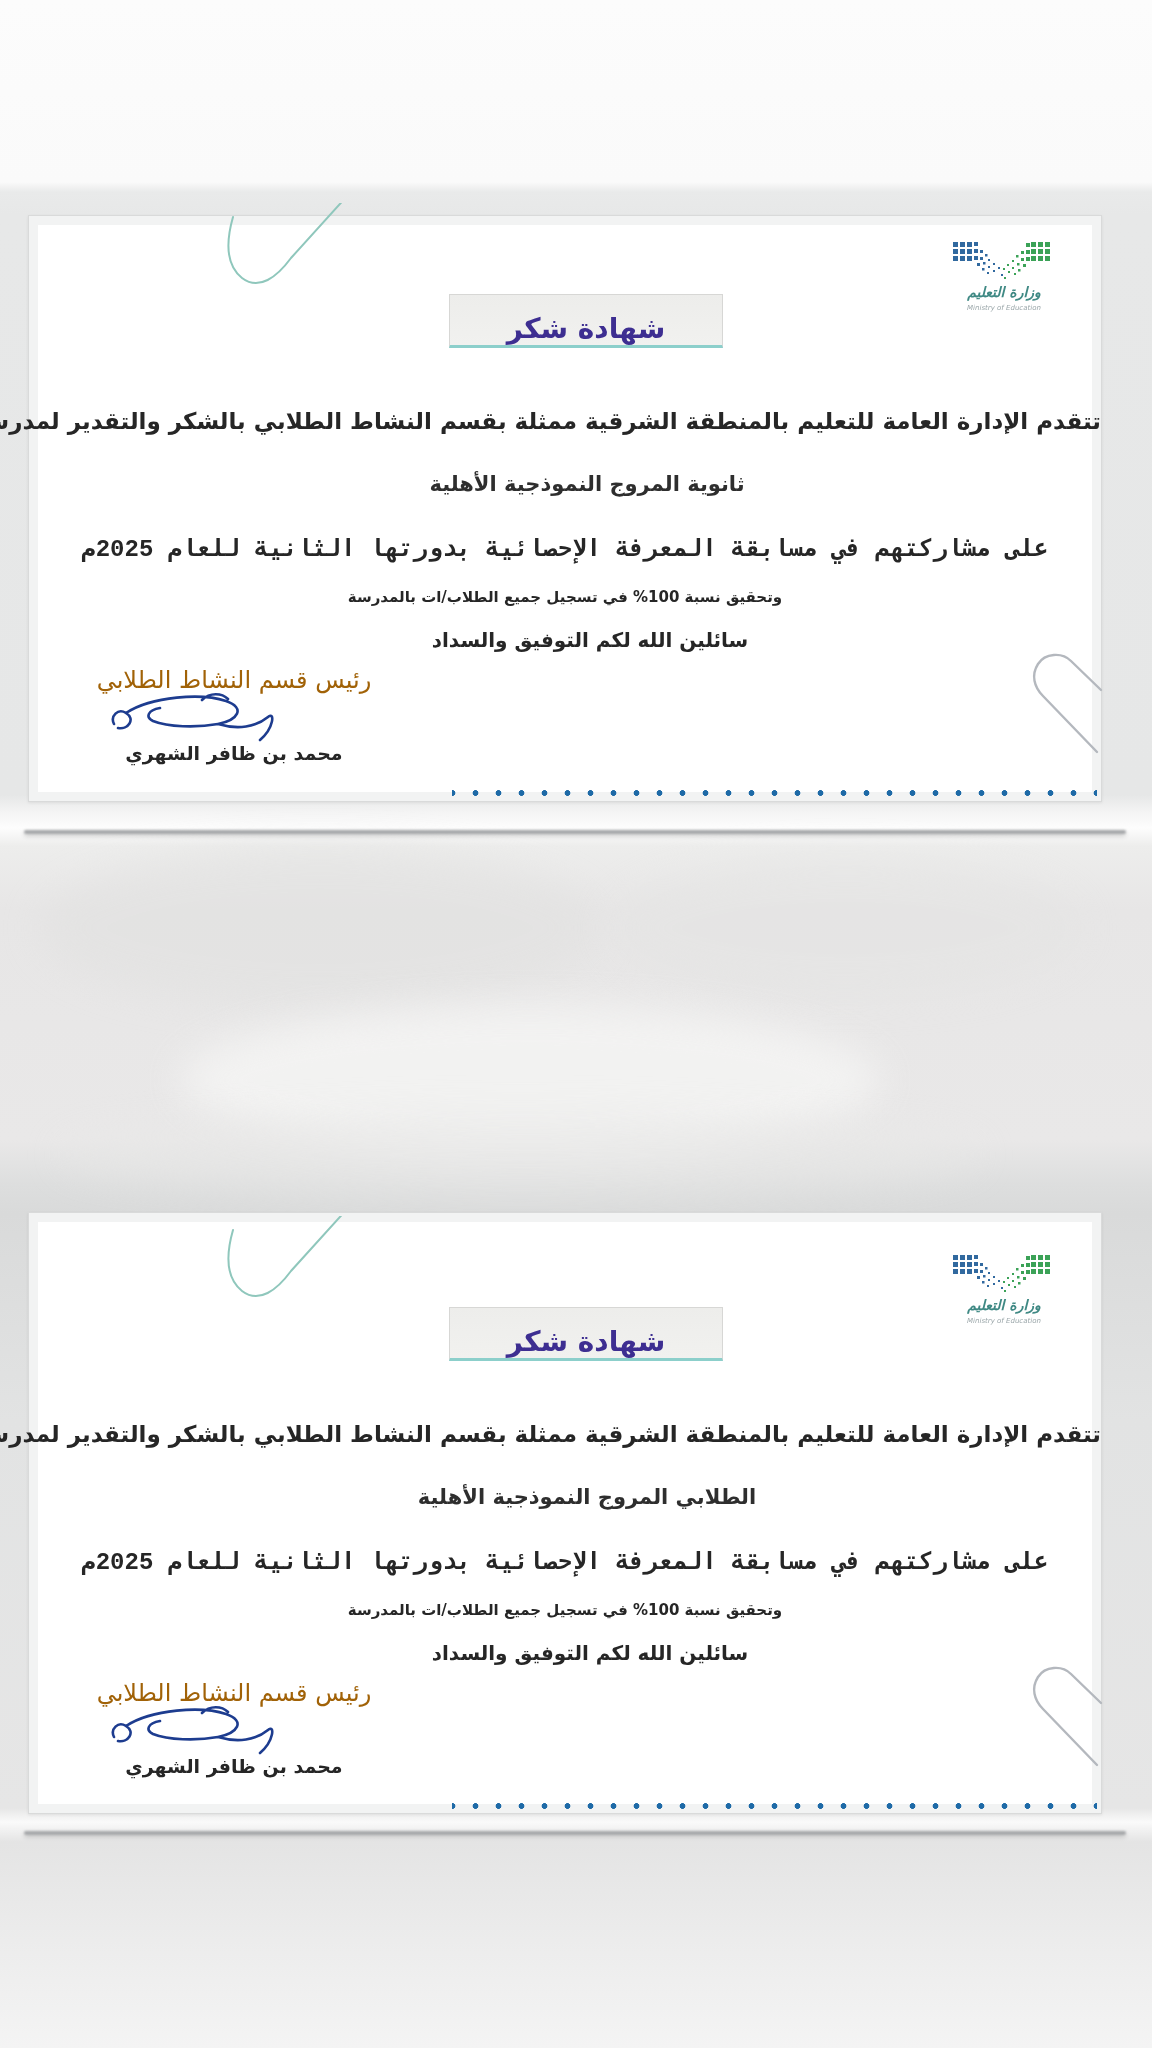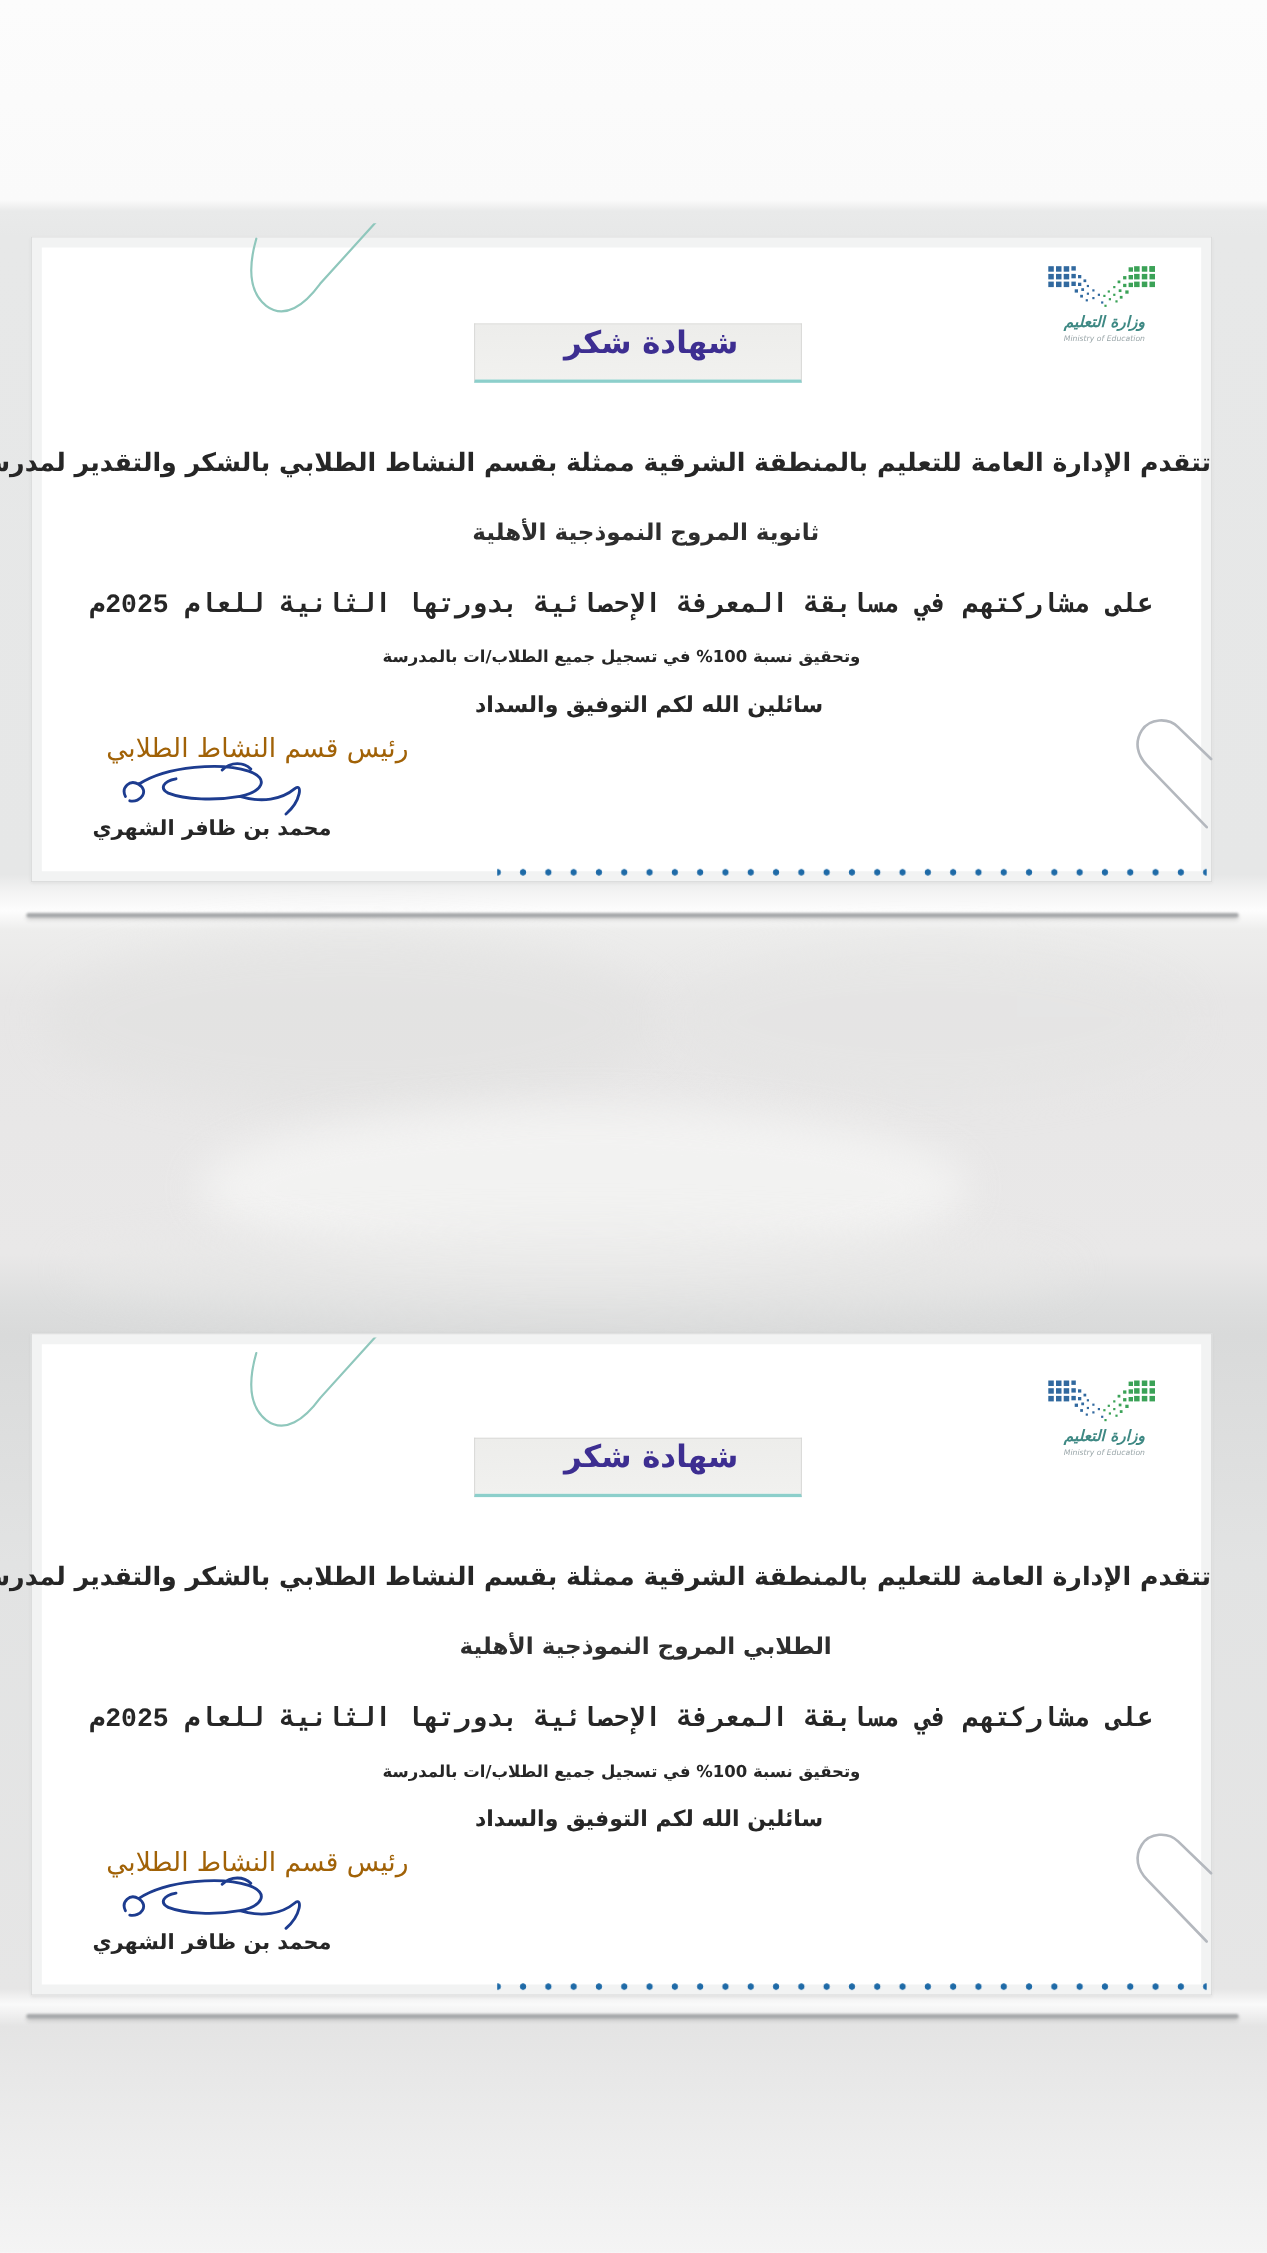--- a/index.html
+++ b/index.html
@@ -34,39 +34,39 @@
   .card2{top:1212px;height:600px;}
   .content{position:absolute;left:0;right:0;top:0;bottom:0;}
   .card2 .content{top:16px;}
 
   .deco-teal{position:absolute;left:193px;top:-13px;width:136px;height:100px;overflow:hidden;}
   .deco-clip{position:absolute;left:997px;top:432px;width:90px;height:115px;overflow:visible;}
 
   .logo{position:absolute;right:44px;top:24px;width:106px;height:76px;font-style:italic;}
   .logo svg{display:block;}
 
-  .titlebox{position:absolute;left:402px;top:78px;width:272px;height:50px;
+  .titlebox{position:absolute;left:420px;top:78px;width:272px;height:50px;
     background:linear-gradient(#ededeb,#f1f1ef);
     border:1px solid #d7d7d5;border-bottom:3px solid #8ccfcb;
-    display:flex;align-items:flex-start;justify-content:center;padding-left:24px;}
+    display:flex;align-items:flex-end;justify-content:center;}
   .titlebox .t{font-weight:bold;font-size:28px;color:#3d2e91;}
 
   .line{position:absolute;left:0;right:0;text-align:center;color:#262626;
     font-weight:bold;direction:rtl;white-space:nowrap;}
   .l1{top:192px;font-size:23px;}
   .l2{top:256px;font-size:21px;color:#2e2e2e;padding-left:44px;}
   .l3{top:318px;font-size:24px;font-family:Liberation Mono, monospace;}
   .l4{top:372px;font-size:15px;}
   .l5{top:412px;font-size:20px;transform:translateX(25px);} 
 
   .sigblock{position:absolute;left:55px;top:450px;width:300px;text-align:center;}
   .sig-title{font-weight:normal;font-size:24px;color:#a16207;direction:rtl;white-space:nowrap;}
   .sig-scrawl{position:absolute;left:22px;top:24px;width:185px;height:62px;}
   .sig-name{position:absolute;left:0;top:76px;width:300px;font-weight:bold;font-size:19px;
-    color:#262626;direction:rtl;white-space:nowrap;text-align:left;}
+    color:#262626;direction:rtl;white-space:nowrap;text-align:center;}
 
   .dotted{position:absolute;right:4px;top:572px;width:645px;height:10px;
     background-image:radial-gradient(circle 3px at center,#1e6aa7 2.6px,rgba(30,106,167,0) 3.2px);
     background-size:23px 10px;background-repeat:repeat-x;background-position:center;}
 
   .ar-logo-text{font-weight:bold;}
 </style>
 </head>
 <body>
 

